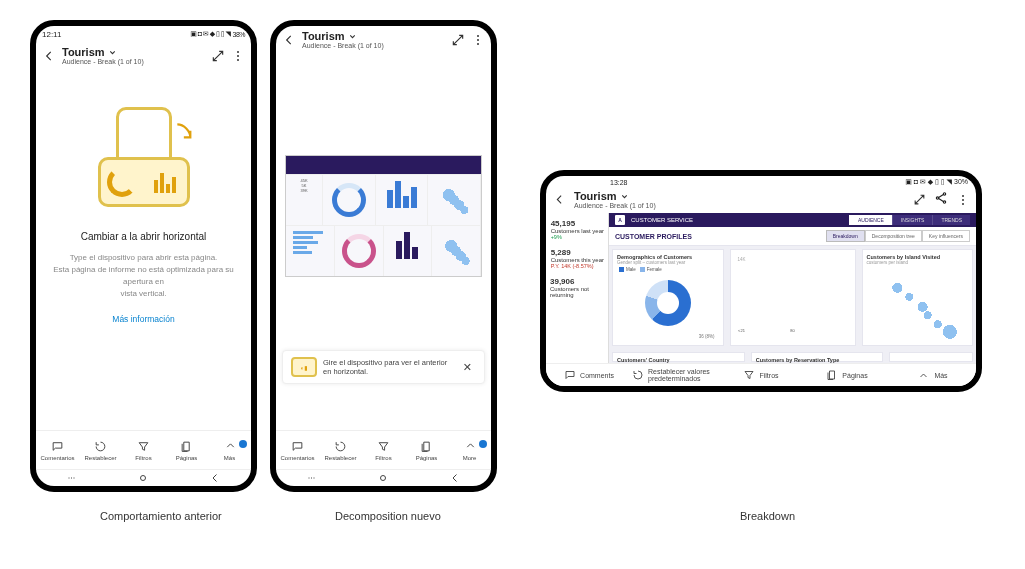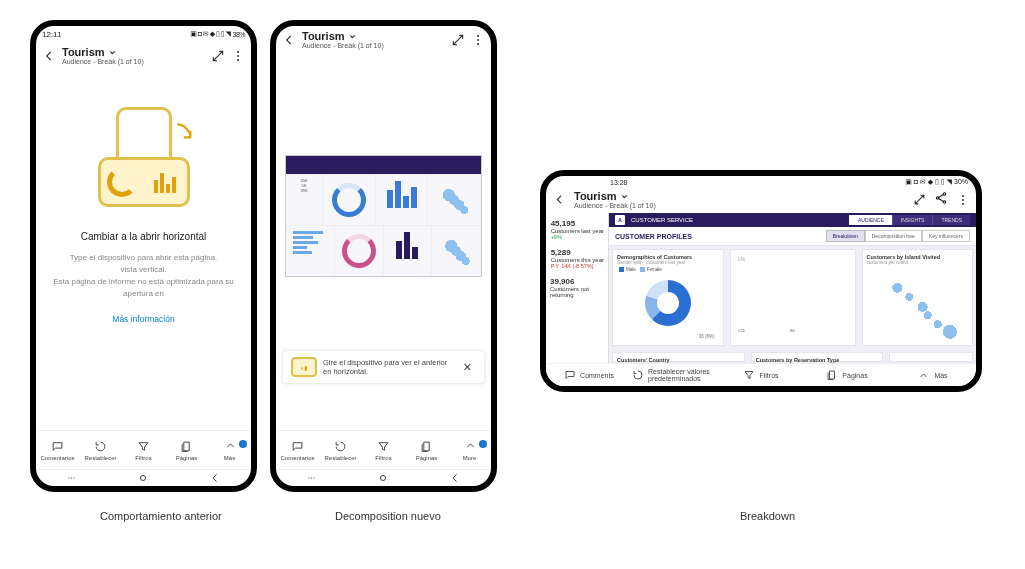--- a/index.html
+++ b/index.html
@@ -274,22 +274,22 @@
                   <span style="height:90%"></span>
                   <span style="height:40%"></span>
                   <span style="height:75%"></span>
                 </div>
               </div>
           </div>
         </div>
         <div class="switch-title">Cambiar a la abrir horizontal</div>
         <div class="switch-body">
           <div>Type el dispositivo para abrir esta página.</div>
+          <div>Esta página de informe no está optimizada para su apertura en</div>
           <div>vista vertical.</div>
-          <div>Esta página de informe no está optimizada para su apertura en</div>
         </div>
         <div class="more-info">Más información</div>
       </div>
 
       <div class="blue-dot"></div>
 
       <div class="tb">
         <div class="tb-item">
           <span class="tb-ico">
               <svg viewBox="0 0 24 24">

